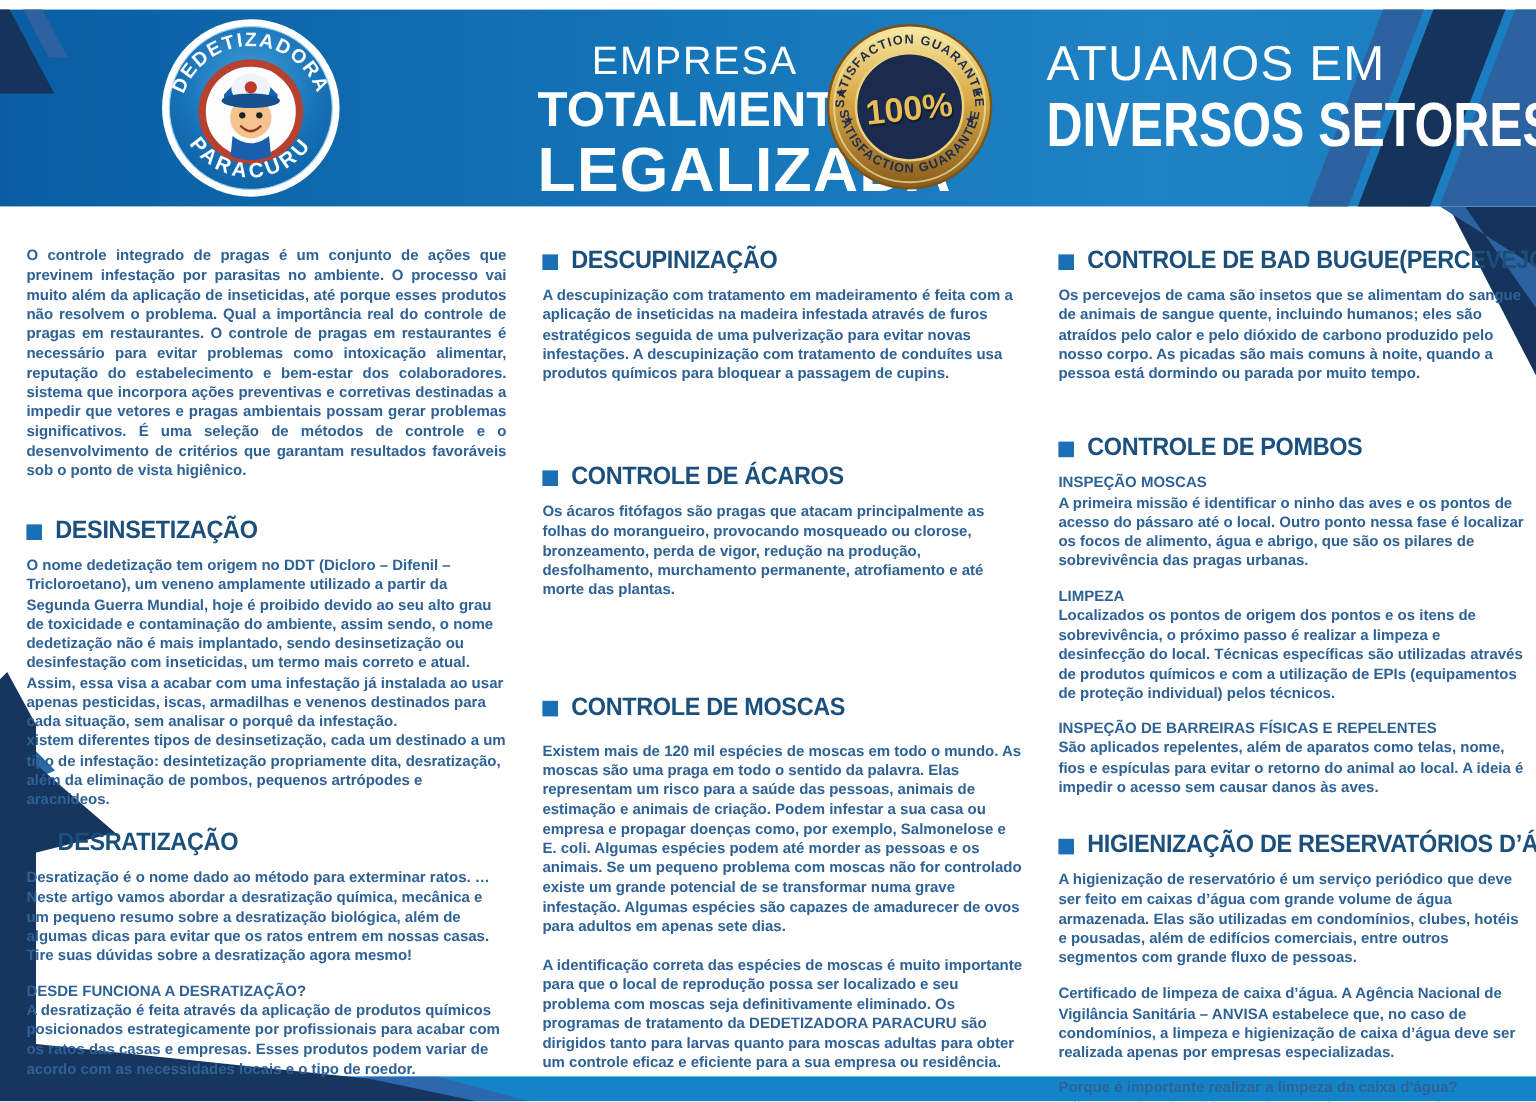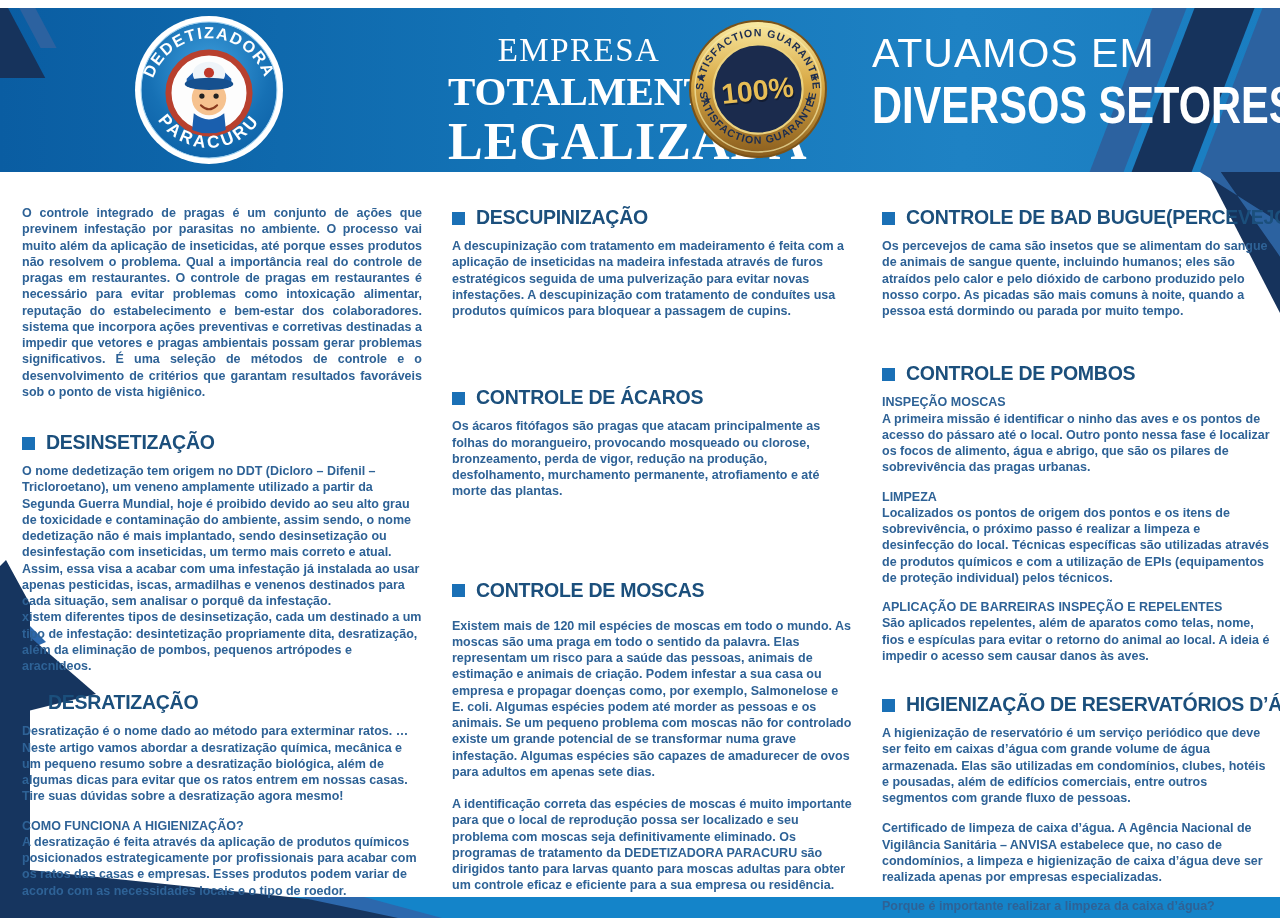--- a/index.html
+++ b/index.html
@@ -28,21 +28,21 @@
   .deco-left-wedge{left:0;top:612px;width:100px;height:108px;background:#16355f;
         clip-path:polygon(8px 6px,96px 82px,8px 104px);}
   .deco-left-main{left:0;top:552px;width:400px;height:366px;background:#16355f;z-index:3;
         clip-path:polygon(6px 8px,30px 52px,30px 318px,308px 347px,398px 366px,0 366px,0 14px);}
   .deco-bottom-accent{left:272px;top:897px;width:170px;height:21px;background:#2c68ad;z-index:2;
         clip-path:polygon(30px 0,92px 0,170px 21px,96px 21px);}
   .footer-strip{position:absolute;left:0;top:897px;width:1280px;height:21px;background:#1484c9;z-index:1;}
 
   
   .logo-svg{position:absolute;left:133px;top:14px;z-index:6;}
-  .hdr-center{position:absolute;left:448px;top:34px;width:262px;text-align:center;color:#fff;z-index:6;line-height:1;font-family:Liberation Serif, serif;}
+  .hdr-center{position:absolute;left:448px;top:34px;width:262px;text-align:center;color:#fff;z-index:6;line-height:1;}
   .hdr-center .l1{font-size:33px;font-weight:400;letter-spacing:1.5px;}
   .hdr-center .l2{font-size:41px;font-weight:700;margin-top:4px;}
   .hdr-center .l3{font-size:52px;font-weight:700;margin-top:4px;letter-spacing:1px;}
   .since-row{display:flex;align-items:flex-end;gap:8px;margin-top:8px;}
   .rule{flex:1;height:2px;background:#fff;}
   .since{font-size:19px;font-weight:700;letter-spacing:1px;}
   .badge-svg{position:absolute;left:687px;top:18px;z-index:6;}
   .hdr-tag{position:absolute;left:872px;top:32px;color:#fff;z-index:6;line-height:1.05;}
   .hdr-tag .tag1{font-size:41px;font-weight:400;letter-spacing:1px;}
   .hdr-tag .tag2{font-size:52px;font-weight:700;white-space:nowrap;display:inline-block;
@@ -176,21 +176,21 @@
       </h2>
       <p class="body" style="margin-bottom:0">O nome dedetização tem origem no DDT (Dicloro – Difenil – Tricloroetano), um veneno amplamente utilizado a partir da Segunda Guerra Mundial, hoje é proibido devido ao seu alto grau de toxicidade e contaminação do ambiente, assim sendo, o nome dedetização não é mais implantado, sendo desinsetização ou desinfestação com inseticidas, um termo mais correto e atual. Assim, essa visa a acabar com uma infestação já instalada ao usar apenas pesticidas, iscas, armadilhas e venenos destinados para cada situação, sem analisar o porquê da infestação.</p>
       <p class="body">xistem diferentes tipos de desinsetização, cada um destinado a um tipo de infestação: desintetização propriamente dita, desratização, além da eliminação de pombos, pequenos artrópodes e aracnídeos.</p>
     </section>
     <section class="sec no-bullet" style="margin-top:16px">
       <h2 class="sec-title">
         <span class="t">DESRATIZAÇÃO</span>
       </h2>
       <p class="body">Desratização é o nome dado ao método para exterminar ratos. … Neste artigo vamos abordar a desratização química, mecânica e um pequeno resumo sobre a desratização biológica, além de algumas dicas para evitar que os ratos entrem em nossas casas. Tire suas dúvidas sobre a desratização agora mesmo!</p>
       <div class="subsec">
-        <div class="sub-title">COMO FUNCIONA A HIGIENIZAÇÃO?</div>
+        <div class="sub-title">DESDE FUNCIONA A DESRATIZAÇÃO?</div>
         <p class="body">A desratização é feita através da aplicação de produtos químicos posicionados estrategicamente por profissionais para acabar com os ratos das casas e empresas. Esses produtos podem variar de acordo com as necessidades locais e o tipo de roedor.</p>
       </div>
     </section>
   </div>
 
   <div class="col" id="col2">
     <section class="sec">
       <h2 class="sec-title">
         <span class="bullet"></span>
         <span class="t">DESCUPINIZAÇÃO</span>
@@ -229,21 +229,21 @@
       </h2>
       <div class="subsec" style="margin-top:0">
         <div class="sub-title">INSPEÇÃO MOSCAS</div>
         <p class="body">A primeira missão é identificar o ninho das aves e os pontos de acesso do pássaro até o local. Outro ponto nessa fase é localizar os focos de alimento, água e abrigo, que são os pilares de sobrevivência das pragas urbanas.</p>
       </div>
       <div class="subsec">
         <div class="sub-title">LIMPEZA</div>
         <p class="body">Localizados os pontos de origem dos pontos e os itens de sobrevivência, o próximo passo é realizar a limpeza e desinfecção do local. Técnicas específicas são utilizadas através de produtos químicos e com a utilização de EPIs (equipamentos de proteção individual) pelos técnicos.</p>
       </div>
       <div class="subsec">
-        <div class="sub-title">APLICAÇÃO DE BARREIRAS INSPEÇÃO E REPELENTES</div>
+        <div class="sub-title">INSPEÇÃO DE BARREIRAS FÍSICAS E REPELENTES</div>
         <p class="body">São aplicados repelentes, além de aparatos como telas, nome, fios e espículas para evitar o retorno do animal ao local. A ideia é impedir o acesso sem causar danos às aves.</p>
       </div>
     </section>
     <section class="sec" style="margin-top:28px">
       <h2 class="sec-title">
         <span class="bullet"></span>
         <span class="t">HIGIENIZAÇÃO DE RESERVATÓRIOS D’ÁGUA</span>
       </h2>
       <p class="body" style="margin-bottom:14px">A higienização de reservatório é um serviço periódico que deve ser feito em caixas d’água com grande volume de água armazenada. Elas são utilizadas em condomínios, clubes, hotéis e pousadas, além de edifícios comerciais, entre outros segmentos com grande fluxo de pessoas.</p>
       <p class="body">Certificado de limpeza de caixa d’água. A Agência Nacional de Vigilância Sanitária – ANVISA estabelece que, no caso de condomínios, a limpeza e higienização de caixa d’água deve ser realizada apenas por empresas especializadas.</p>

